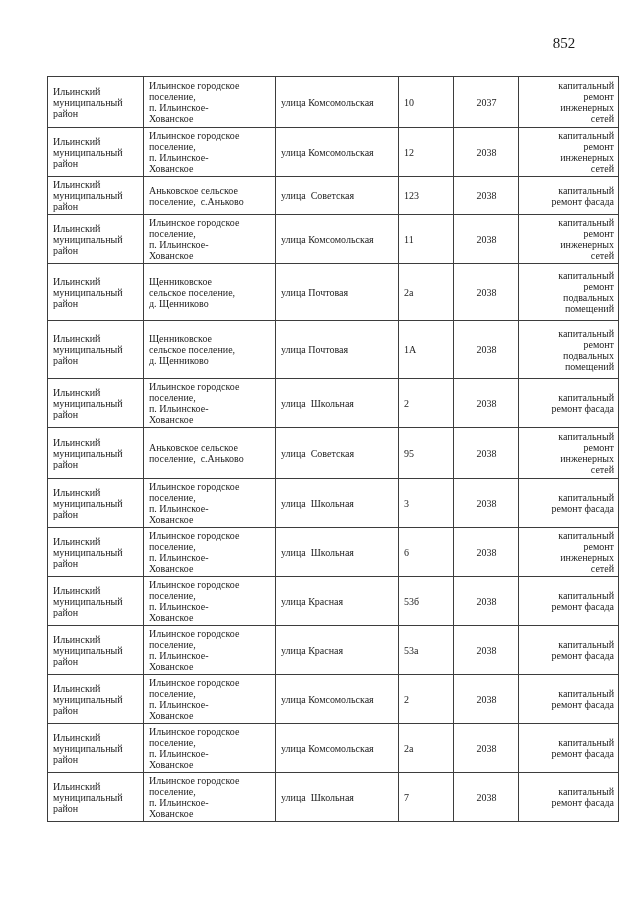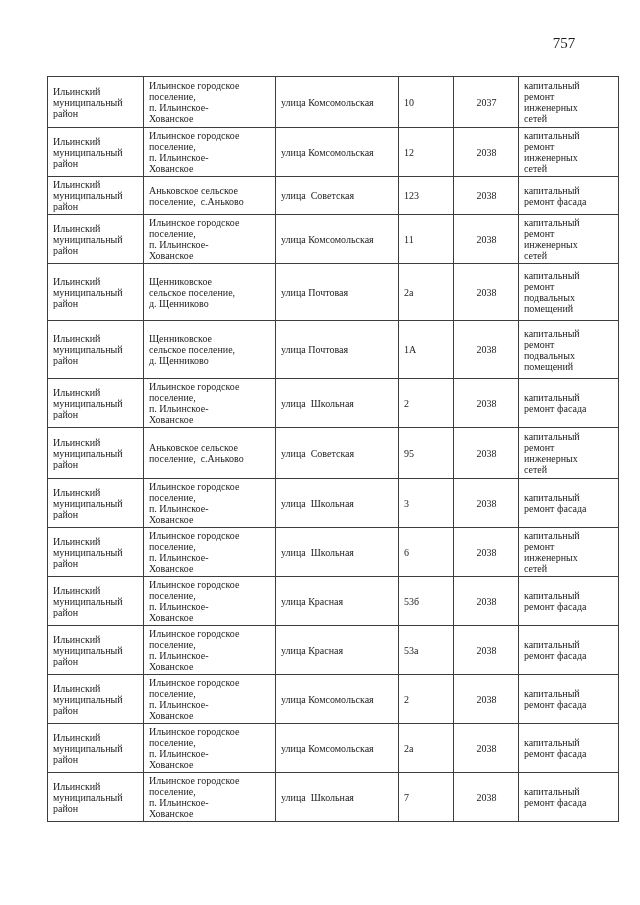--- a/index.html
+++ b/index.html
@@ -42,28 +42,28 @@
     padding: 2px 4px 2px 5px;
     white-space: pre-line;
     overflow: hidden;
     color: #1c1c1c;
   }
   td.c-district  { text-align: left; }
   td.c-settlement{ text-align: left; margin-top: 16px; }
   td.c-street    { text-align: left; padding-left: 6px; font-family: Liberation Serif, serif; }
   td.c-house     { text-align: left; padding: 2px 2px; }
   td.c-year      { text-align: center; padding: 2px 2px; }
-  td.c-work      { text-align: left; }
+  td.c-work      { text-align: right; }
 </style>
 </head>
 <body>
 
 <div class="page">
 
-  <div class="page-number">757</div>
+  <div class="page-number">852</div>
 
   <table class="repair-table">
     <colgroup>
       <col style="width:96px">
       <col style="width:132px">
       <col style="width:123px">
       <col style="width:55px">
       <col style="width:65px">
       <col style="width:100px">
     </colgroup>

